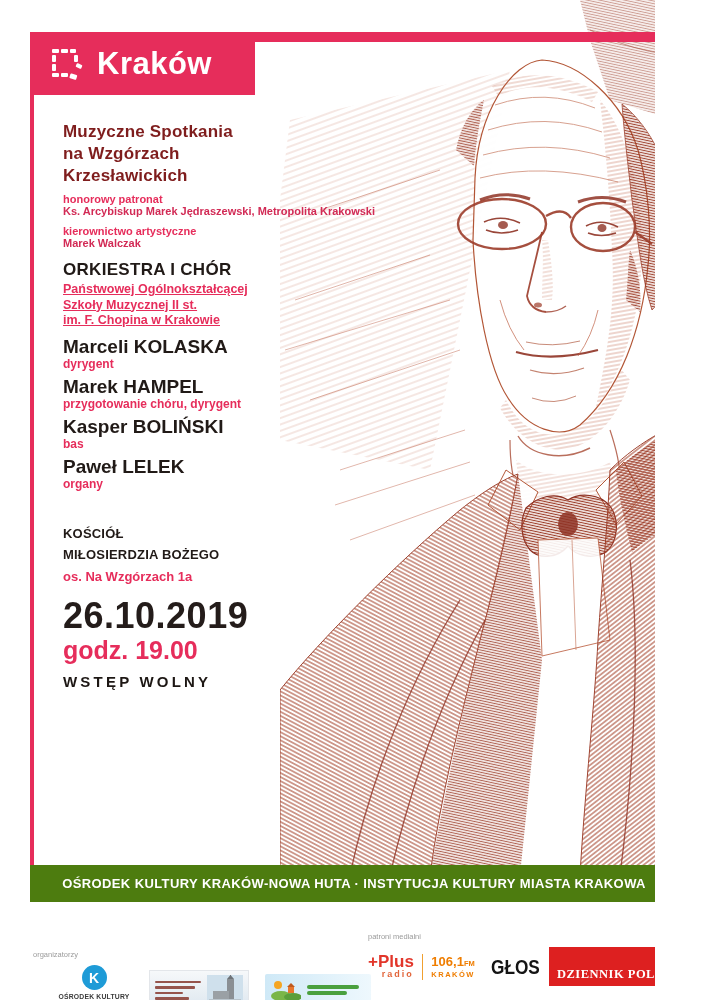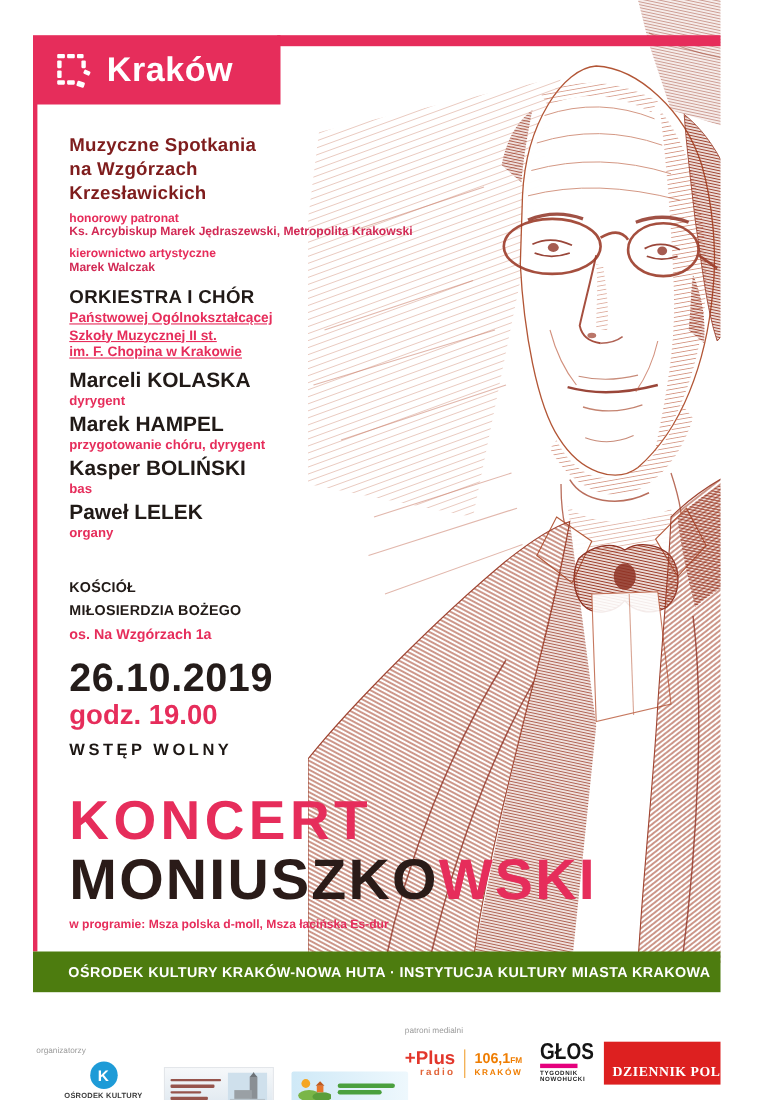--- a/index.html
+++ b/index.html
@@ -68,21 +68,21 @@
     display:flex;align-items:center;gap:6px;padding:0 6px;box-sizing:border-box;}
   .nature-text i{display:block;height:4px;background:#4aa03e;border-radius:2px;margin:2px 0;}
   .plus-logo{display:flex;align-items:center;gap:8px;}
   .plus-main{text-align:right;}
   .plus-name{font-size:17px;font-weight:800;color:#e2362b;line-height:16px;}
   .plus-sub{font-size:9px;font-weight:700;color:#e2653a;letter-spacing:2px;line-height:9px;}
   .plus-div{width:1.5px;height:26px;background:#f0a030;}
   .plus-freq{font-size:13px;font-weight:800;color:#ef7d00;line-height:13px;}
   .plus-freq small{font-size:7.5px;}
   .plus-city{font-size:7.5px;font-weight:800;color:#ef7d00;letter-spacing:1.5px;line-height:9px;}
-  .glos-logo{display:flex;flex-direction:column;align-items:flex-start;width:42px;}
+  .glos-logo{display:flex;align-items:flex-start;width:42px;}
   .glos-name{font-size:21px;font-weight:900;color:#141414;line-height:19px;transform:scaleX(.82);transform-origin:left;}
   .glos-bar{width:34px;height:3.5px;background:#e5007d;margin:1px 0 2px;}
   .glos-s1,.glos-s2{font-size:5.6px;font-weight:800;color:#232323;letter-spacing:.6px;line-height:6.5px;}
   .dziennik-logo{background:#dd2020;color:#fff;padding:20px 8px 4px;
     font-family:"Liberation Serif","DejaVu Serif",serif;font-weight:700;font-size:12.5px;letter-spacing:.5px;white-space:nowrap;text-align:right;}
   .portrait{position:absolute;left:280px;top:0;width:427px;height:875px;z-index:1;}
 </style>
 </head>
 <body>
 
@@ -274,27 +274,20 @@
     <div class="venue">
       <div class="vline">KOŚCIÓŁ</div>
       <div class="vline">MIŁOSIERDZIA BOŻEGO</div>
       <div class="addr">os. Na Wzgórzach 1a</div>
     </div>
     <div class="date">26.10.2019</div>
     <div class="time">godz. 19.00</div>
     <div class="admission">WSTĘP WOLNY</div>
   </div>
 
-  <div class="concert">
-    <div class="l1">KONCERT</div>
-    <div class="l2">
-      <span class="dark">MONIUSZKO</span><span class="pink">WSKI</span>
-    </div>
-    <div class="prog">w programie: Msza polska d-moll, Msza łacińska Es-dur</div>
-  </div>
 
   <div class="bottom-banner">
     <span>OŚRODEK KULTURY KRAKÓW-NOWA HUTA · INSTYTUCJA KULTURY MIASTA KRAKOWA</span>
   </div>
 
   <div class="organizers">
     <div class="footer-label">organizatorzy</div>
     <div class="logo-row">
       <div class="ok-logo">
         <div class="ok-circle">K</div>

